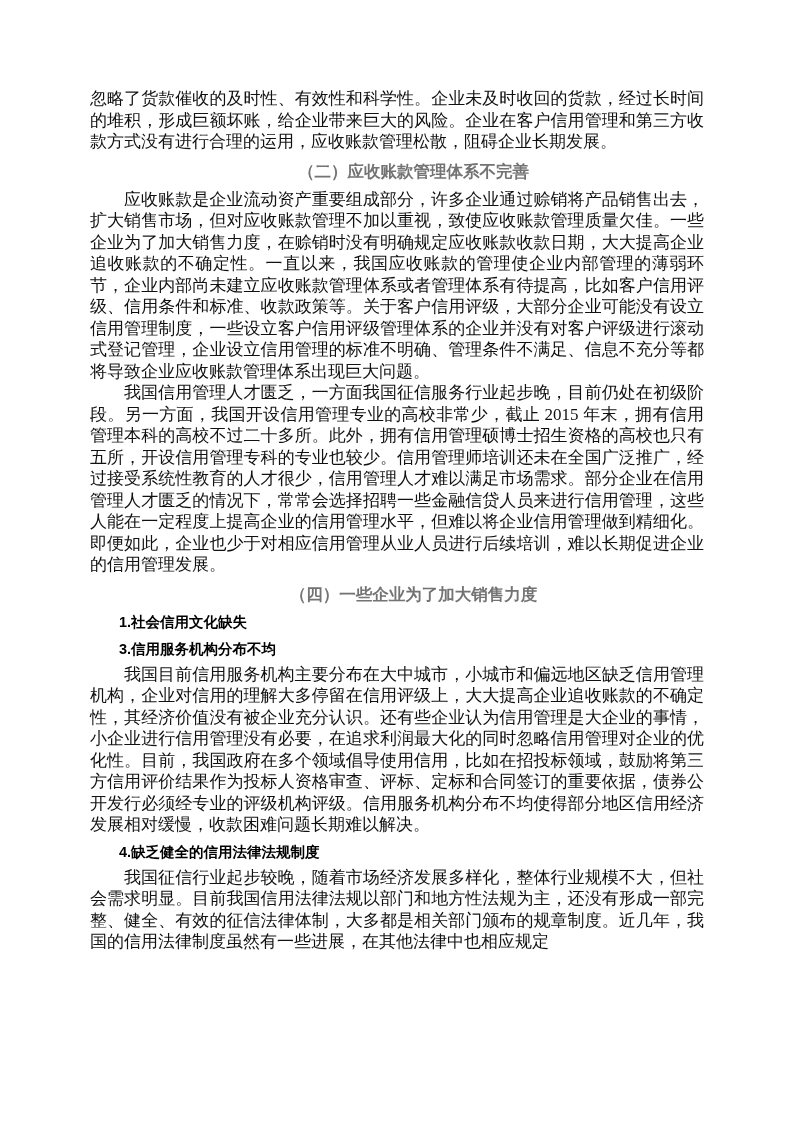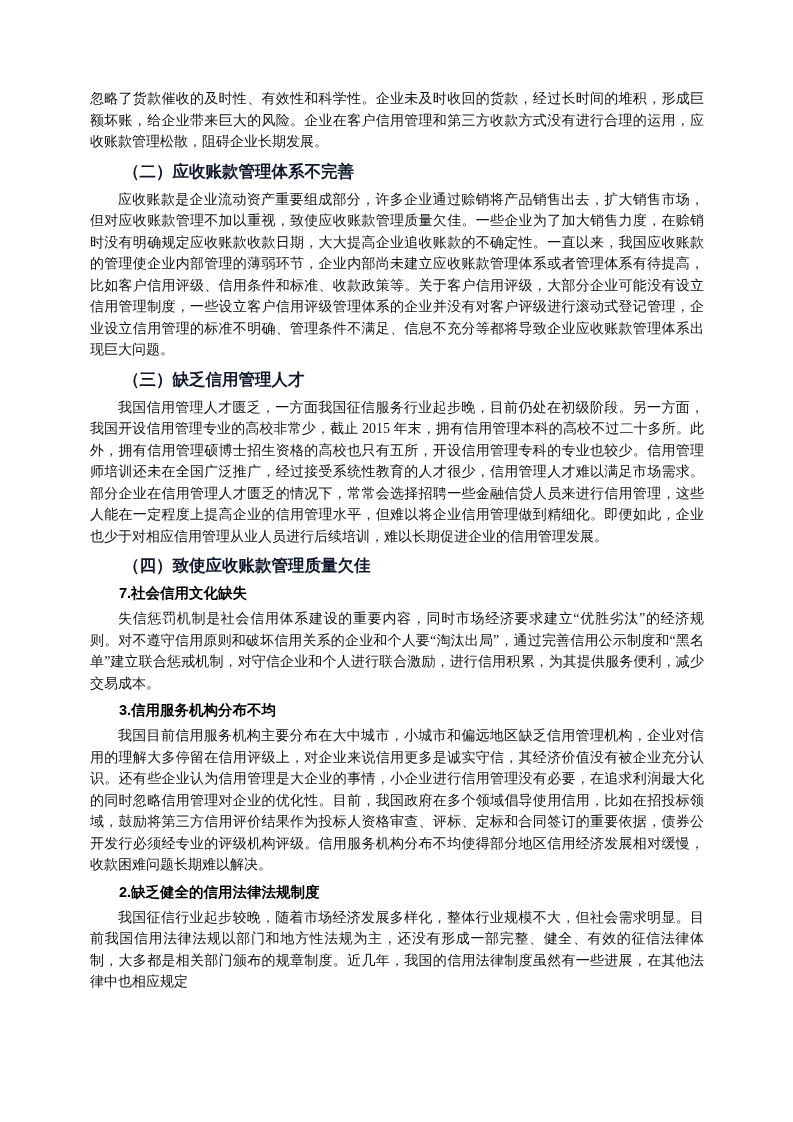--- a/index.html
+++ b/index.html
@@ -17,38 +17,39 @@
     color: #111111;
   }
   .content {
     position: absolute;
     left: 90px;
     top: 88px;
     width: 614px;
   }
   p.body {
     margin: 0;
-    font-size: 14px;
+    font-size: 17px;
     line-height: 21.5px;
     text-align: justify;
     text-indent: 2em;
     letter-spacing: 0;
     word-break: break-all;
   }
   p.body.noindent {
     text-indent: 0;
   }
   h2.h1 {
     margin: 7px 0 6px 0;
     font-size: 16.5px;
     font-weight: bold;
     line-height: 23px;
     text-indent: 2em;
     font-family: "Liberation Sans", "DejaVu Sans", sans-serif;
-    color: #0f172a;
+    color: #737373;
+    text-align: center;
   }
   h3.h2 {
     margin: 6px 0 4px 0;
     font-size: 14.5px;
     font-weight: bold;
     line-height: 21px;
     text-indent: 2em;
     font-family: "Liberation Sans", "DejaVu Sans", sans-serif;
     color: #000000;
   }
@@ -58,34 +59,32 @@
 
 <div class="page">
   <div class="content">
 
     <p class="body noindent">忽略了货款催收的及时性、有效性和科学性。企业未及时收回的货款，经过长时间的堆积，形成巨额坏账，给企业带来巨大的风险。企业在客户信用管理和第三方收款方式没有进行合理的运用，应收账款管理松散，阻碍企业长期发展。</p>
 
     <h2 class="h1">（二）应收账款管理体系不完善</h2>
 
     <p class="body">应收账款是企业流动资产重要组成部分，许多企业通过赊销将产品销售出去，扩大销售市场，但对应收账款管理不加以重视，致使应收账款管理质量欠佳。一些企业为了加大销售力度，在赊销时没有明确规定应收账款收款日期，大大提高企业追收账款的不确定性。一直以来，我国应收账款的管理使企业内部管理的薄弱环节，企业内部尚未建立应收账款管理体系或者管理体系有待提高，比如客户信用评级、信用条件和标准、收款政策等。关于客户信用评级，大部分企业可能没有设立信用管理制度，一些设立客户信用评级管理体系的企业并没有对客户评级进行滚动式登记管理，企业设立信用管理的标准不明确、管理条件不满足、信息不充分等都将导致企业应收账款管理体系出现巨大问题。</p>
 
-    <h2 class="h1">（三）缺乏信用管理人才</h2>
 
     <p class="body">我国信用管理人才匮乏，一方面我国征信服务行业起步晚，目前仍处在初级阶段。另一方面，我国开设信用管理专业的高校非常少，截止 2015 年末，拥有信用管理本科的高校不过二十多所。此外，拥有信用管理硕博士招生资格的高校也只有五所，开设信用管理专科的专业也较少。信用管理师培训还未在全国广泛推广，经过接受系统性教育的人才很少，信用管理人才难以满足市场需求。部分企业在信用管理人才匮乏的情况下，常常会选择招聘一些金融信贷人员来进行信用管理，这些人能在一定程度上提高企业的信用管理水平，但难以将企业信用管理做到精细化。即便如此，企业也少于对相应信用管理从业人员进行后续培训，难以长期促进企业的信用管理发展。</p>
 
-    <h2 class="h1">（四）致使应收账款管理质量欠佳</h2>
+    <h2 class="h1">（四）一些企业为了加大销售力度</h2>
 
-    <h3 class="h2">7.社会信用文化缺失</h3>
+    <h3 class="h2">1.社会信用文化缺失</h3>
 
 
 
-    <p class="body">失信惩罚机制是社会信用体系建设的重要内容，同时市场经济要求建立“优胜劣汰”的经济规则。对不遵守信用原则和破坏信用关系的企业和个人要“淘汰出局”，通过完善信用公示制度和“黑名单”建立联合惩戒机制，对守信企业和个人进行联合激励，进行信用积累，为其提供服务便利，减少交易成本。</p>
 
     <h3 class="h2">3.信用服务机构分布不均</h3>
 
-    <p class="body">我国目前信用服务机构主要分布在大中城市，小城市和偏远地区缺乏信用管理机构，企业对信用的理解大多停留在信用评级上，对企业来说信用更多是诚实守信，其经济价值没有被企业充分认识。还有些企业认为信用管理是大企业的事情，小企业进行信用管理没有必要，在追求利润最大化的同时忽略信用管理对企业的优化性。目前，我国政府在多个领域倡导使用信用，比如在招投标领域，鼓励将第三方信用评价结果作为投标人资格审查、评标、定标和合同签订的重要依据，债券公开发行必须经专业的评级机构评级。信用服务机构分布不均使得部分地区信用经济发展相对缓慢，收款困难问题长期难以解决。</p>
+    <p class="body">我国目前信用服务机构主要分布在大中城市，小城市和偏远地区缺乏信用管理机构，企业对信用的理解大多停留在信用评级上，大大提高企业追收账款的不确定性，其经济价值没有被企业充分认识。还有些企业认为信用管理是大企业的事情，小企业进行信用管理没有必要，在追求利润最大化的同时忽略信用管理对企业的优化性。目前，我国政府在多个领域倡导使用信用，比如在招投标领域，鼓励将第三方信用评价结果作为投标人资格审查、评标、定标和合同签订的重要依据，债券公开发行必须经专业的评级机构评级。信用服务机构分布不均使得部分地区信用经济发展相对缓慢，收款困难问题长期难以解决。</p>
 
-    <h3 class="h2">2.缺乏健全的信用法律法规制度</h3>
+    <h3 class="h2">4.缺乏健全的信用法律法规制度</h3>
 
     <p class="body">我国征信行业起步较晚，随着市场经济发展多样化，整体行业规模不大，但社会需求明显。目前我国信用法律法规以部门和地方性法规为主，还没有形成一部完整、健全、有效的征信法律体制，大多都是相关部门颁布的规章制度。近几年，我国的信用法律制度虽然有一些进展，在其他法律中也相应规定</p>
 
   </div>
 </div>
 
 </body></html>

